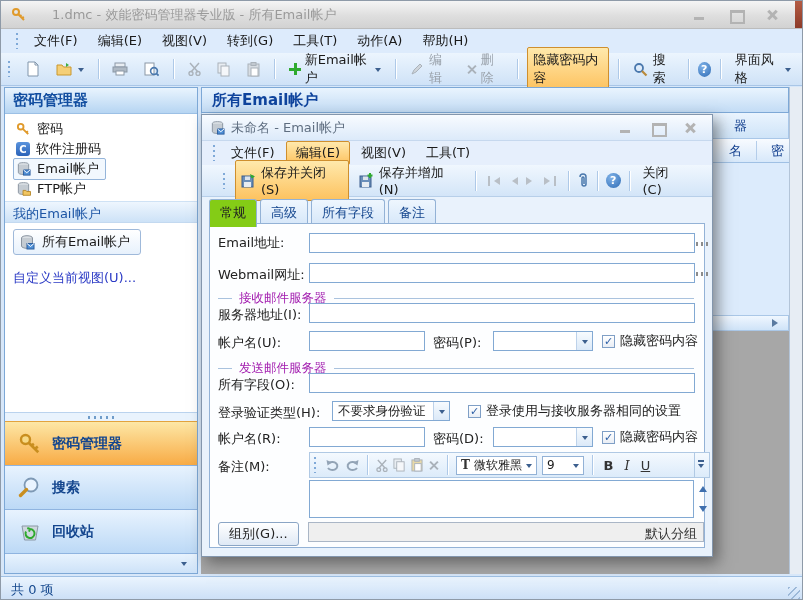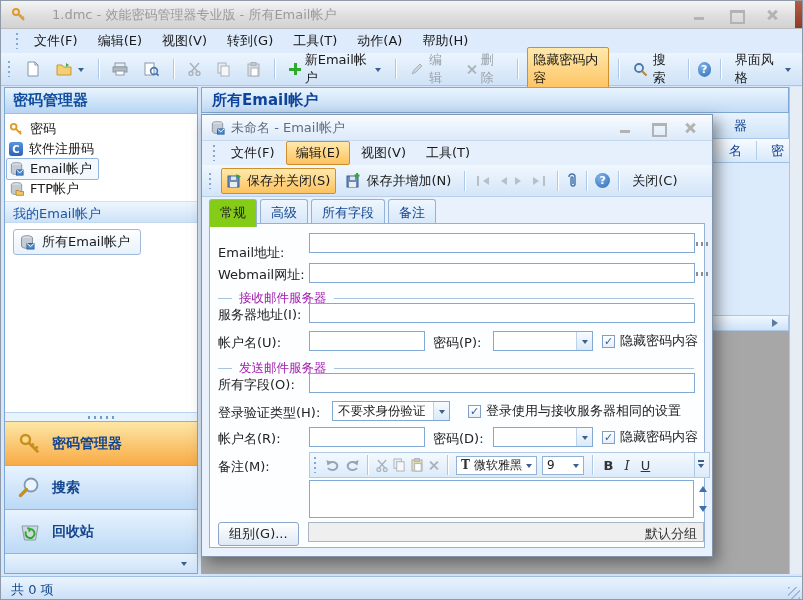--- a/index.html
+++ b/index.html
@@ -51,21 +51,21 @@
   .cicon { width:14px; height:14px; border-radius:3px; background:linear-gradient(#5a93dd,#2a62b8);
     color:#fff; font-size:10px; font-weight:bold; display:flex; align-items:center; justify-content:center; }
   .cicon::after { content:"C"; }
 
   
   .sidebar { position:absolute; left:3px; top:86px; width:194px; height:487px;
     background:#fff; border:1px solid #7da8d6; display:flex; flex-direction:column; }
   .sb-header { height:26px; background:linear-gradient(#e9f4fe,#b6d5f2);
     border-bottom:1px solid #9cc0e5; color:#124ea0; font-weight:bold; font-size:15px; padding:3px 8px; }
   .tree { padding:5px 0 2px 0; }
-  .trow { height:20px; display:flex; align-items:center; gap:6px; padding-left:4px; font-size:13px; }
+  .trow { height:20px; display:flex; align-items:center; gap:6px; padding-left:11px; font-size:13px; }
   .trow .selbox { display:inline-flex; align-items:center; gap:6px; border:1px solid #95b5da;
     background:#f2f8fe; border-radius:2px; padding:1px 6px 1px 2px; margin-left:-3px; }
   .sb-section { height:22px; background:linear-gradient(#eef6fe,#cde2f7); border-top:1px solid #cfe2f5;
     border-bottom:1px solid #c3d9f0; color:#1c55a5; padding:3px 8px; font-size:13px; }
   .all-item { margin:6px 8px 2px 8px; align-self:flex-start; display:inline-flex; align-items:center; gap:7px;
     border:1px solid #9fb9da; border-radius:3px; background:linear-gradient(#ffffff,#e7f1fc); padding:3px 10px 3px 5px; }
   .cust-link { margin:12px 8px; color:#2b3ac5; font-size:13px; }
   .sb-fill { flex:1; }
   .splitter { height:9px; border-top:1px solid #bad3ee; background:#e9f3fd; display:flex; align-items:center; justify-content:center; }
   .splitter .dots { width:26px; height:3px;
@@ -110,21 +110,21 @@
   .bar-g { width:2px; height:10px; background:#b9bfc6; }
 
   
   .dialog { position:absolute; left:200px; top:113px; width:512px; height:443px;
     background:#e9f2fc; border:1px solid #8396ad; box-shadow:5px 6px 14px rgba(50,50,50,.55); z-index:10; }
   .dlg-title { height:26px; background:linear-gradient(#f8fbff,#dceafa); border-bottom:1px solid #c6d8ee;
     display:flex; align-items:center; gap:6px; padding:0 8px; color:#5f6e80; }
   .dlg-title .winbtns2 { margin-left:auto; display:flex; gap:16px; margin-right:6px; }
   .dlg-menubar { height:24px; display:flex; align-items:center; gap:2px; padding-left:10px; background:#e6effc; }
   .dlg-toolbar { height:32px; border-bottom:1px solid #b7cfe9; background:linear-gradient(#f0f7fe,#d3e5f8);
-    display:flex; align-items:center; gap:5px; padding:0 6px; }
+    display:flex; align-items:center; gap:5px; padding:0 20px; }
   .dlg-tabs { position:absolute; left:7px; top:84px; display:flex; gap:3px; }
   .tab { padding:4px 10px 3px 10px; border:1px solid #93b2d6; border-bottom:none; border-radius:3px 3px 0 0;
     background:linear-gradient(#eef6fe,#d6e7f9); color:#14468e; font-size:13px; }
   .tab.active { background:#84cc16; color:#222; padding-bottom:5px; margin-bottom:-2px; position:relative; z-index:2; }
   .dlg-panel { position:absolute; left:7px; right:7px; top:108px; bottom:8px;
     background:#fdfeff; border:1px solid #93b2d6; }
 
   .flabel { position:absolute; color:#222; font-size:13px; }
   .inp { position:absolute; height:20px; background:#fff; border:1px solid #82a9d3; }
   .dots3 { position:absolute; width:14px; height:4px;
@@ -316,20 +316,21 @@
     <div class="sb-section">我的Email帐户</div>
     <div class="all-item">
       <span class="ic"><svg width="16" height="17" viewBox="0 0 16 16">
             <ellipse cx="8" cy="3.5" rx="5.5" ry="2.3" fill="#dbe0e5" stroke="#8a94a0"></ellipse>
             <path d="M2.5 3.5 v8 a5.5 2.3 0 0 0 11 0 v-8" fill="#c4cbd2" stroke="#8a94a0"></path>
             <rect x="8" y="9" width="7" height="5.5" fill="#4f8fd6" stroke="#2d5f9e"></rect>
             <path d="M8 9 l3.5 3 l3.5 -3" fill="none" stroke="#fff"></path>
           </svg></span>
       <span>所有Email帐户</span>
     </div>
+    <div class="cust-link">自定义当前视图(U)...</div>
     <div class="sb-fill"></div>
     <div class="splitter">
         <div class="dots"></div>
       </div>
     <div class="navbtn active">
       <span class="ic"><svg width="24" height="24" viewBox="0 0 16 16">
             <circle cx="5" cy="5" r="3" fill="#f7d986" stroke="#c98e1f" stroke-width="1.6"></circle>
             <path d="M7.3 7.3 L13.5 13.5 M11.2 11.2 l2 -1.4 M9 9 l1.6 -1.1" stroke="#c98e1f" stroke-width="1.8" fill="none"></path>
           </svg></span>
       <span>密码管理器</span>
@@ -445,21 +446,21 @@
 
     <div class="dlg-tabs">
       <span class="tab active">常规</span>
       <span class="tab">高级</span>
       <span class="tab">所有字段</span>
       <span class="tab">备注</span>
     </div>
 
     <div class="dlg-panel">
 
-      <span class="flabel" style="left:8px; top:20px;">Email地址:</span>
+      <span class="flabel" style="left:8px; top:10px;">Email地址:</span>
       <div class="inp" style="left:99px; top:9px; width:386px;"></div>
       <span class="dots3" style="left:486px; top:18px;"></span>
 
       <span class="flabel" style="left:8px; top:42px;">Webmail网址:</span>
       <div class="inp" style="left:99px; top:39px; width:386px;"></div>
       <span class="dots3" style="left:486px; top:48px;"></span>
 
       <div class="sect" style="top:66px;">
         <span>接收邮件服务器</span>
       </div>

